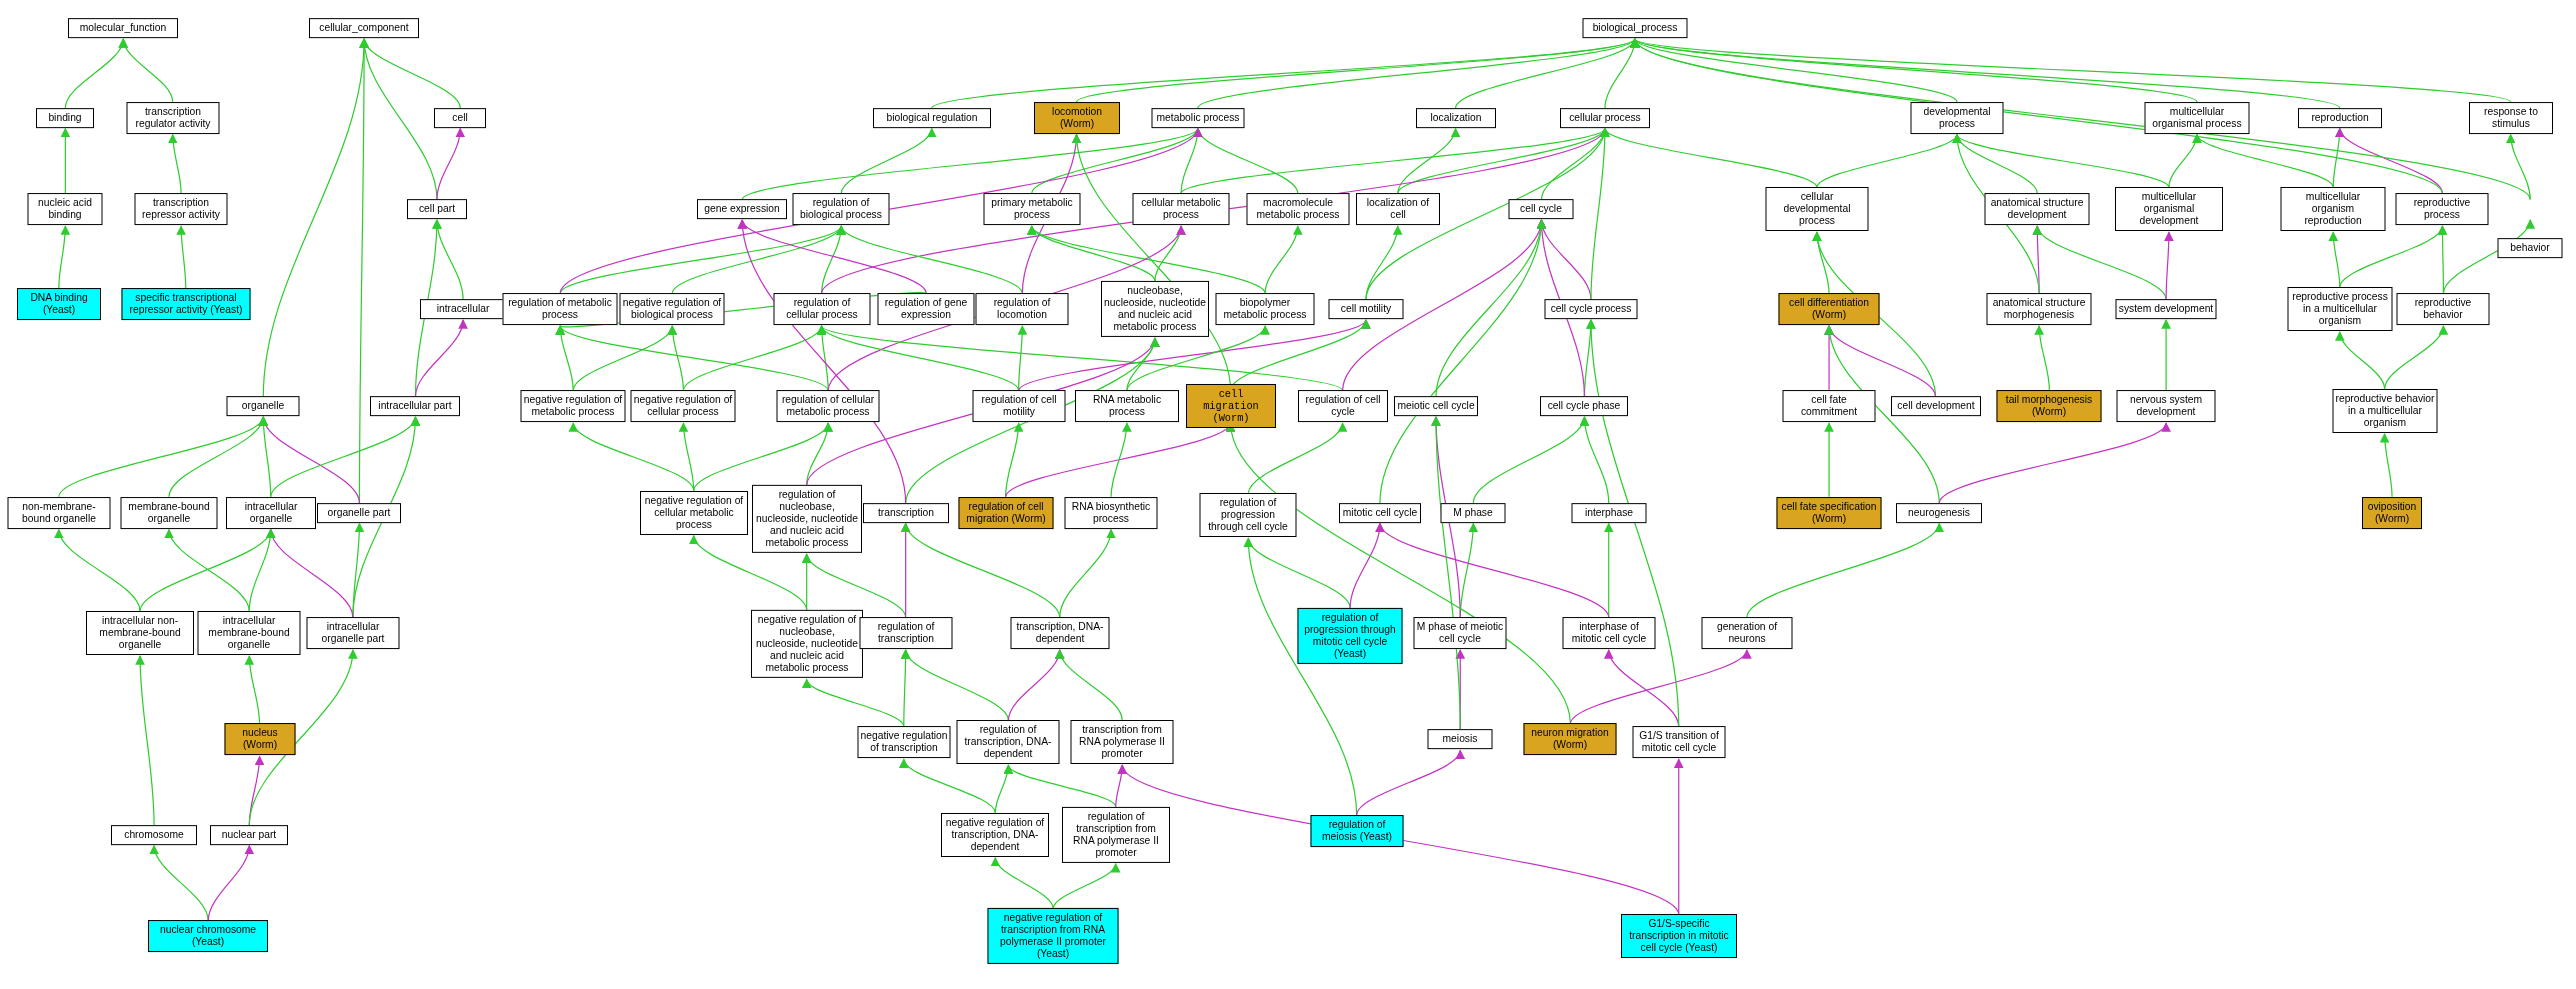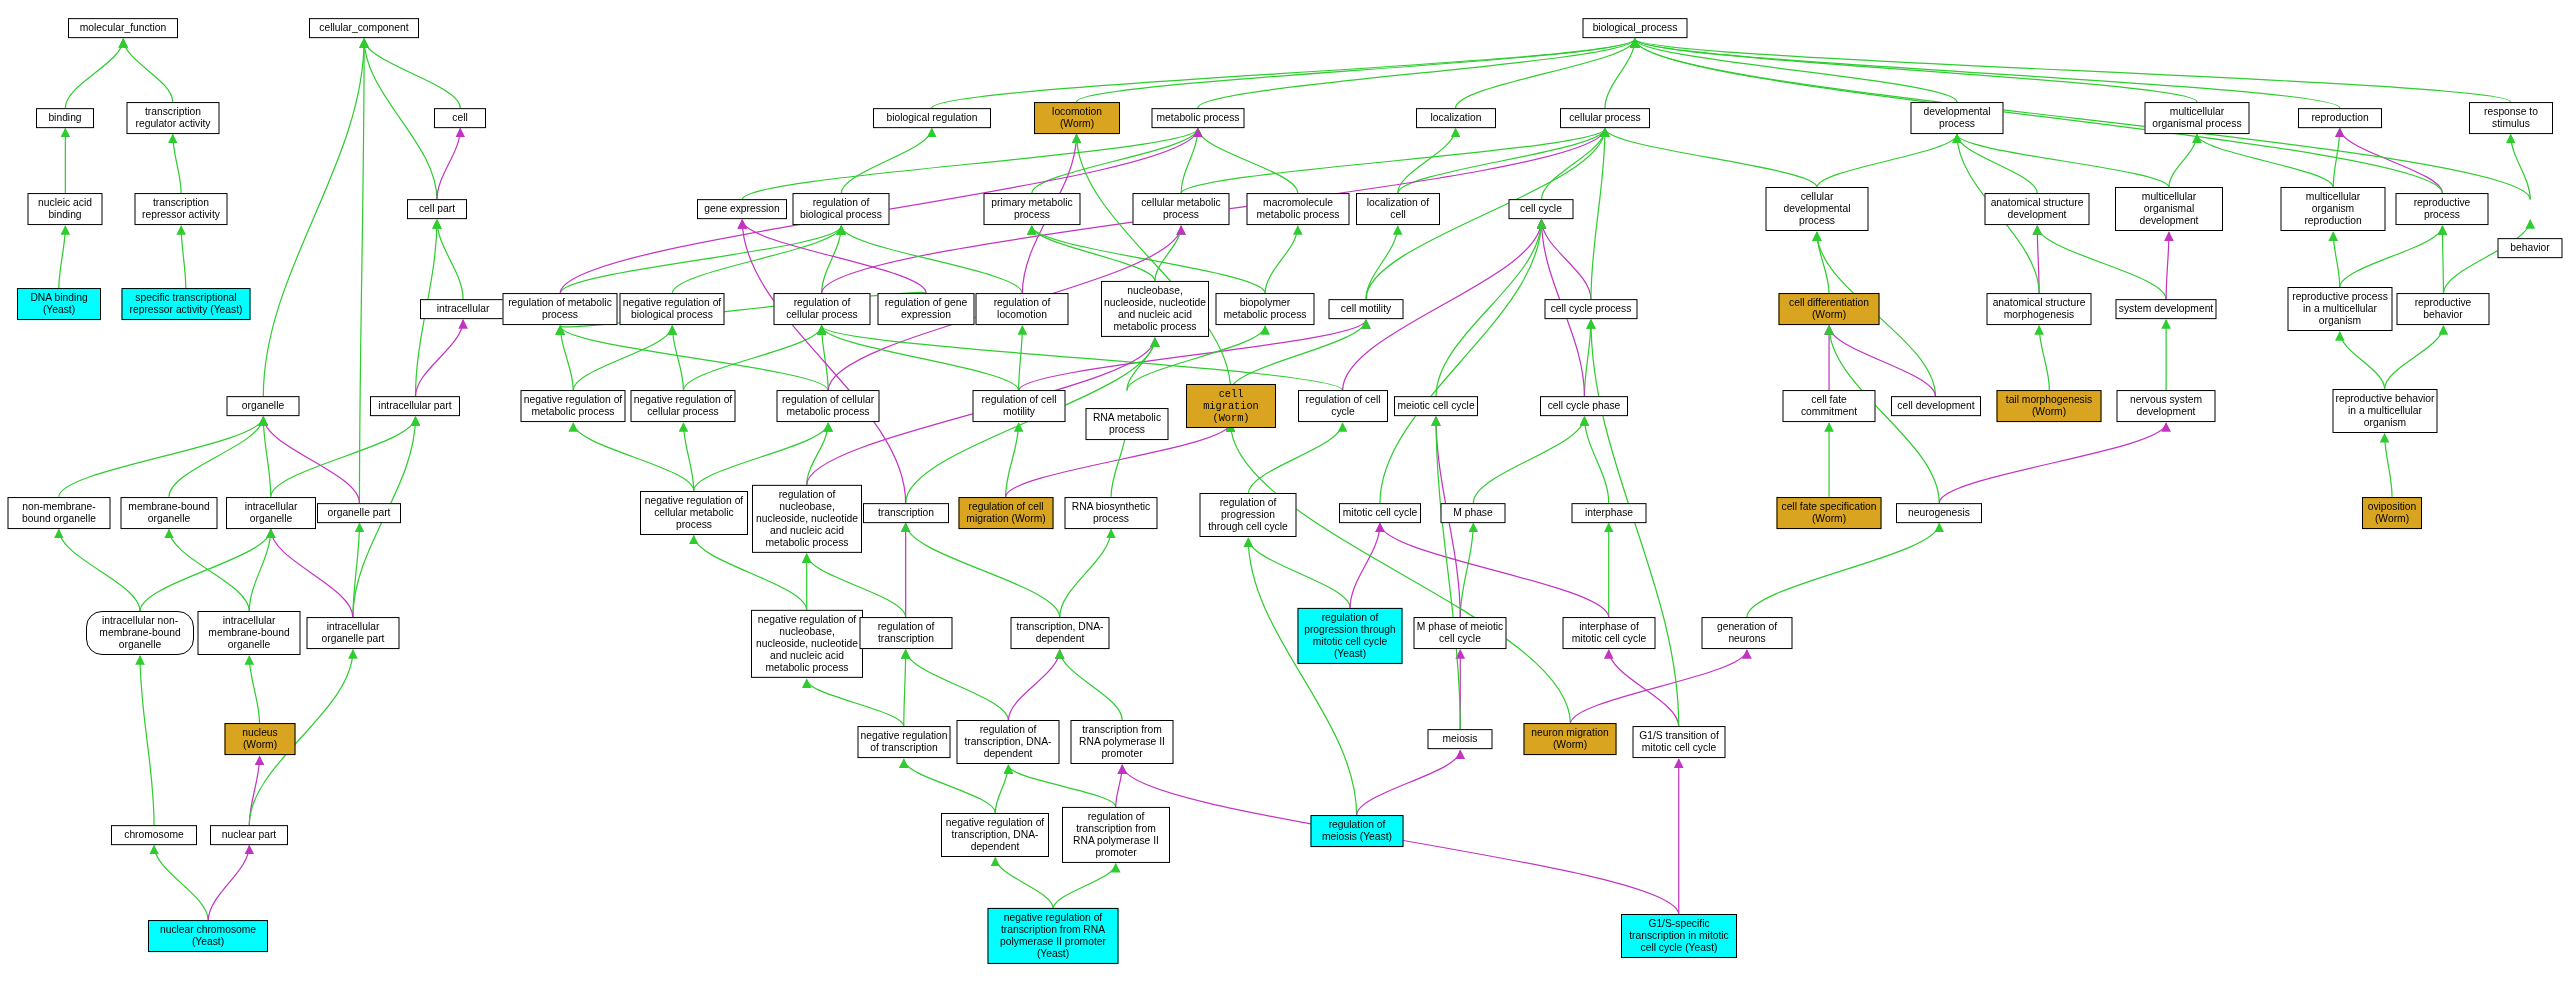--- a/index.html
+++ b/index.html
@@ -220,21 +220,21 @@
     <div class="node go" title="cellular_component" style="left: 364px; top: 28px; width: 110px;">cellular_component</div>
     <div class="node go" title="cell" style="left: 460px; top: 118px; width: 52px;">cell</div>
     <div class="node go" title="cell part" style="left: 437px; top: 209px; width: 60px;">cell part</div>
     <div class="node go" title="intracellular" style="left: 463px; top: 309px; width: 86px;">intracellular</div>
     <div class="node go" title="intracellular part" style="left: 415px; top: 406px; width: 90px;">intracellular part</div>
     <div class="node go" title="organelle" style="left: 263px; top: 406px; width: 73px;">organelle</div>
     <div class="node go" title="organelle part" style="left: 359px; top: 513px; width: 84px;">organelle part</div>
     <div class="node go" title="non-membrane-bound organelle" style="left: 59px; top: 513px; width: 103px;">non-membrane-bound organelle</div>
     <div class="node go" title="membrane-bound organelle" style="left: 169px; top: 513px; width: 97px;">membrane-bound organelle</div>
     <div class="node go" title="intracellular organelle" style="left: 271px; top: 513px; width: 90px;">intracellular organelle</div>
-    <div class="node go" title="intracellular non-membrane-bound organelle" style="left: 140px; top: 633px; width: 108px; border-radius: 16px;">intracellular non-membrane-bound organelle</div>
+    <div class="node go" title="intracellular non-membrane-bound organelle" style="left: 140px; top: 633px; width: 108px;">intracellular non-membrane-bound organelle</div>
     <div class="node go" title="intracellular membrane-bound organelle" style="left: 249px; top: 633px; width: 103px;">intracellular membrane-bound organelle</div>
     <div class="node go" title="intracellular organelle part" style="left: 353px; top: 633px; width: 93px;">intracellular organelle part</div>
     <div class="node worm" title="nucleus (Worm)" style="left: 260px; top: 739px; width: 71px;">nucleus (Worm)</div>
     <div class="node go" title="chromosome" style="left: 154px; top: 835px; width: 86px;">chromosome</div>
     <div class="node go" title="nuclear part" style="left: 249px; top: 835px; width: 78px;">nuclear part</div>
     <div class="node yeast" title="nuclear chromosome (Yeast)" style="left: 208px; top: 936px; width: 120px;">nuclear chromosome (Yeast)</div>
     <div class="node go" title="biological_process" style="left: 1635px; top: 28px; width: 105px;">biological_process</div>
     <div class="node go" title="biological regulation" style="left: 932px; top: 118px; width: 118px;">biological regulation</div>
     <div class="node worm" title="locomotion (Worm)" style="left: 1077px; top: 118px; width: 86px;">locomotion (Worm)</div>
     <div class="node go" title="metabolic process" style="left: 1198px; top: 118px; width: 93px;">metabolic process</div>
@@ -268,21 +268,21 @@
     <div class="node go" title="cell cycle process" style="left: 1591px; top: 309px; width: 93px;">cell cycle process</div>
     <div class="node worm" title="cell differentiation (Worm)" style="left: 1829px; top: 309px; width: 101px;">cell differentiation (Worm)</div>
     <div class="node go" title="anatomical structure morphogenesis" style="left: 2039px; top: 309px; width: 105px;">anatomical structure morphogenesis</div>
     <div class="node go" title="system development" style="left: 2166px; top: 309px; width: 101px;">system development</div>
     <div class="node go" title="reproductive process in a multicellular organism" style="left: 2340px; top: 309px; width: 105px;">reproductive process in a multicellular organism</div>
     <div class="node go" title="reproductive behavior" style="left: 2443px; top: 309px; width: 93px;">reproductive behavior</div>
     <div class="node go" title="negative regulation of metabolic process" style="left: 573px; top: 406px; width: 105px;">negative regulation of metabolic process</div>
     <div class="node go" title="negative regulation of cellular process" style="left: 683px; top: 406px; width: 105px;">negative regulation of cellular process</div>
     <div class="node go" title="regulation of cellular metabolic process" style="left: 828px; top: 406px; width: 103px;">regulation of cellular metabolic process</div>
     <div class="node go" title="regulation of cell motility" style="left: 1019px; top: 406px; width: 93px;">regulation of cell motility</div>
-    <div class="node go" title="RNA metabolic process" style="left: 1127px; top: 424px; width: 83px;">RNA metabolic process</div>
+    <div class="node go" title="RNA metabolic process" style="left: 1127px; top: 406px; width: 104px;">RNA metabolic process</div>
     <div class="node worm" title="cell migration (Worm)" style="left: 1231px; top: 406px; width: 90px; font-family: Liberation Mono, monospace;">cell migration (Worm)</div>
     <div class="node go" title="regulation of cell cycle" style="left: 1343px; top: 406px; width: 90px;">regulation of cell cycle</div>
     <div class="node go" title="meiotic cell cycle" style="left: 1436px; top: 406px; width: 84px;">meiotic cell cycle</div>
     <div class="node go" title="cell cycle phase" style="left: 1584px; top: 406px; width: 88px;">cell cycle phase</div>
     <div class="node go" title="cell fate commitment" style="left: 1829px; top: 406px; width: 93px;">cell fate commitment</div>
     <div class="node go" title="cell development" style="left: 1936px; top: 406px; width: 90px;">cell development</div>
     <div class="node worm" title="tail morphogenesis (Worm)" style="left: 2049px; top: 406px; width: 105px;">tail morphogenesis (Worm)</div>
     <div class="node go" title="nervous system development" style="left: 2166px; top: 406px; width: 99px;">nervous system development</div>
     <div class="node go" title="reproductive behavior in a multicellular organism" style="left: 2385px; top: 411px; width: 105px;">reproductive behavior in a multicellular organism</div>
     <div class="node go" title="negative regulation of cellular metabolic process" style="left: 694px; top: 513px; width: 108px;">negative regulation of cellular metabolic process</div>

